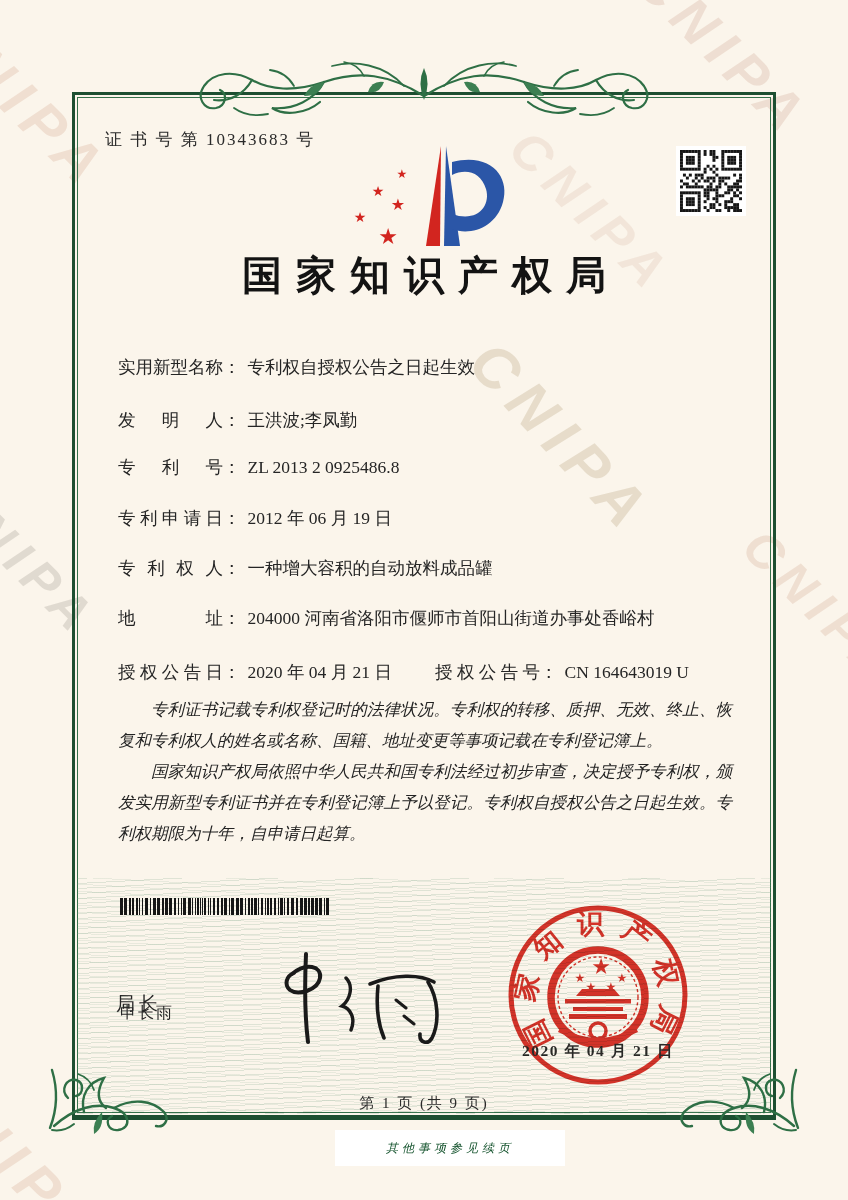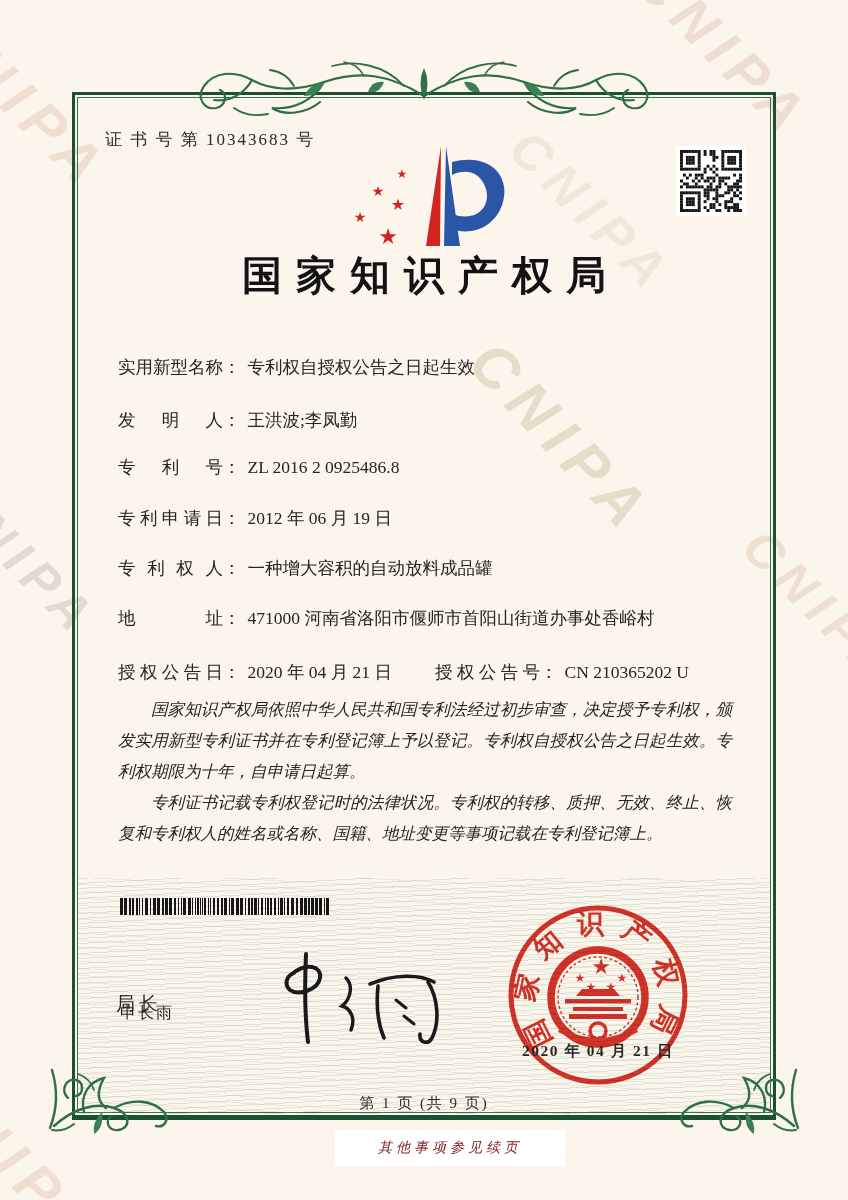--- a/index.html
+++ b/index.html
@@ -63,22 +63,22 @@
   .barcode i { display:inline-block; height:100%; background:#161616; vertical-align:top; }
   .director-title { position:absolute; left:116px; top:969px; font-size:19px; letter-spacing:4px; z-index:2;margin-top:22px; }
   .director-name  { position:absolute; left:120px; top:1003px; font-size:16px; letter-spacing:2px; z-index:2; }
   .signature { position:absolute; left:248px; top:948px; width:200px; height:100px; z-index:2; }
   .seal { position:absolute; left:503px; top:900px; width:190px; height:190px; z-index:3; opacity:0.94; mix-blend-mode:multiply; }
   .seal .ringtxt { font-size:27px; font-weight:bold; fill:#d5281e; letter-spacing:15px; }
   .seal .sealdate { font-size:15.5px; fill:#1c1c1c; letter-spacing:1.5px; font-weight:bold; }
   .pageinfo { position:absolute; left:72px; width:704px; top:1094px; text-align:center; font-size:15px; letter-spacing:2px; z-index:2; color:#2a2a2a; }
   .contnote {
     position:absolute; left:335px; top:1130px; width:230px; height:36px; line-height:36px;
-    background:#ffffff; text-align:center; font-size:14px; font-style:italic; letter-spacing:4px;
-    color:#7f1d1d; z-index:2;
+    background:#ffffff; text-align:center; font-size:12px; font-style:italic; letter-spacing:4px;
+    color:#14532d; z-index:2;
   }
 </style>
 </head>
 <body>
 
 <div class="page">
 
   <div>
     <span class="wm wm1">CNIPA</span>
     <span class="wm wm2">CNIPA</span>
@@ -382,21 +382,21 @@
         <span>发</span>
         <span>明</span>
         <span>人</span>
       </span><span class="fcolon">：</span><span class="fvalue">王洪波;李凤勤</span>
   </div>
   <div class="row r2">
     <span class="flabel">
         <span>专</span>
         <span>利</span>
         <span>号</span>
-      </span><span class="fcolon">：</span><span class="fvalue">ZL 2016 2 0925486.8</span>
+      </span><span class="fcolon">：</span><span class="fvalue">ZL 2013 2 0925486.8</span>
   </div>
   <div class="row r3">
     <span class="flabel">
         <span>专</span>
         <span>利</span>
         <span>申</span>
         <span>请</span>
         <span>日</span>
       </span><span class="fcolon">：</span><span class="fvalue">2012 年 06 月 19 日</span>
   </div>
@@ -405,44 +405,44 @@
         <span>专</span>
         <span>利</span>
         <span>权</span>
         <span>人</span>
       </span><span class="fcolon">：</span><span class="fvalue">一种增大容积的自动放料成品罐</span>
   </div>
   <div class="row r5">
     <span class="flabel">
         <span>地</span>
         <span>址</span>
-      </span><span class="fcolon">：</span><span class="fvalue">471000 河南省洛阳市偃师市首阳山街道办事处香峪村</span>
+      </span><span class="fcolon">：</span><span class="fvalue">204000 河南省洛阳市偃师市首阳山街道办事处香峪村</span>
   </div>
   <div class="row r6">
     <span class="flabel">
         <span>授</span>
         <span>权</span>
         <span>公</span>
         <span>告</span>
         <span>日</span>
       </span><span class="fcolon">：</span><span class="fvalue">2020 年 04 月 21 日</span>
     <span class="pairB">
       <span class="flabel">
           <span>授</span>
           <span>权</span>
           <span>公</span>
           <span>告</span>
           <span>号</span>
-        </span><span class="fcolon">：</span><span class="fvalue">CN 210365202 U</span>
+        </span><span class="fcolon">：</span><span class="fvalue">CN 164643019 U</span>
     </span>
   </div>
 
   <div class="paras">
+    <p>专利证书记载专利权登记时的法律状况。专利权的转移、质押、无效、终止、恢复和专利权人的姓名或名称、国籍、地址变更等事项记载在专利登记簿上。</p>
     <p>国家知识产权局依照中华人民共和国专利法经过初步审查，决定授予专利权，颁发实用新型专利证书并在专利登记簿上予以登记。专利权自授权公告之日起生效。专利权期限为十年，自申请日起算。</p>
-    <p>专利证书记载专利权登记时的法律状况。专利权的转移、质押、无效、终止、恢复和专利权人的姓名或名称、国籍、地址变更等事项记载在专利登记簿上。</p>
   </div>
 
   <div class="barcode"><i style="width:3px;margin-right:1px"></i><i style="width:3px;margin-right:2px"></i><i style="width:2px;margin-right:1px"></i><i style="width:2px;margin-right:2px"></i><i style="width:2px;margin-right:1px"></i><i style="width:1px;margin-right:2px"></i><i style="width:1px;margin-right:2px"></i><i style="width:3px;margin-right:2px"></i><i style="width:1px;margin-right:2px"></i><i style="width:3px;margin-right:1px"></i><i style="width:3px;margin-right:2px"></i><i style="width:2px;margin-right:1px"></i><i style="width:3px;margin-right:1px"></i><i style="width:3px;margin-right:2px"></i><i style="width:2px;margin-right:2px"></i><i style="width:1px;margin-right:2px"></i><i style="width:1px;margin-right:1px"></i><i style="width:3px;margin-right:2px"></i><i style="width:3px;margin-right:1px"></i><i style="width:1px;margin-right:2px"></i><i style="width:1px;margin-right:1px"></i><i style="width:2px;margin-right:1px"></i><i style="width:1px;margin-right:1px"></i><i style="width:1px;margin-right:1px"></i><i style="width:2px;margin-right:2px"></i><i style="width:1px;margin-right:1px"></i><i style="width:1px;margin-right:2px"></i><i style="width:2px;margin-right:2px"></i><i style="width:2px;margin-right:2px"></i><i style="width:2px;margin-right:1px"></i><i style="width:3px;margin-right:2px"></i><i style="width:1px;margin-right:1px"></i><i style="width:3px;margin-right:2px"></i><i style="width:3px;margin-right:1px"></i><i style="width:3px;margin-right:2px"></i><i style="width:1px;margin-right:2px"></i><i style="width:2px;margin-right:1px"></i><i style="width:2px;margin-right:1px"></i><i style="width:3px;margin-right:1px"></i><i style="width:1px;margin-right:2px"></i><i style="width:2px;margin-right:2px"></i><i style="width:1px;margin-right:1px"></i><i style="width:2px;margin-right:1px"></i><i style="width:2px;margin-right:2px"></i><i style="width:2px;margin-right:2px"></i><i style="width:1px;margin-right:1px"></i><i style="width:3px;margin-right:1px"></i><i style="width:1px;margin-right:2px"></i><i style="width:2px;margin-right:2px"></i><i style="width:3px;margin-right:2px"></i><i style="width:2px;margin-right:2px"></i><i style="width:3px;margin-right:1px"></i><i style="width:3px;margin-right:1px"></i><i style="width:2px;margin-right:1px"></i><i style="width:3px;margin-right:1px"></i><i style="width:3px;margin-right:1px"></i><i style="width:3px;margin-right:2px"></i><i style="width:1px;margin-right:1px"></i><i style="width:3px;margin-right:2px"></i></div>
 
   <div class="director-title">局长</div>
   <div class="director-name">申长雨</div>
   <svg class="signature" viewBox="0 0 200 100">
     <g fill="none" stroke="#1a1a1a" stroke-width="4" stroke-linecap="round">
       <path d="M44,26 C58,14 74,18 72,30 C70,42 50,48 42,42 C36,37 38,28 46,25"></path>
       <path d="M58,6 C57,28 56,62 60,94"></path>

